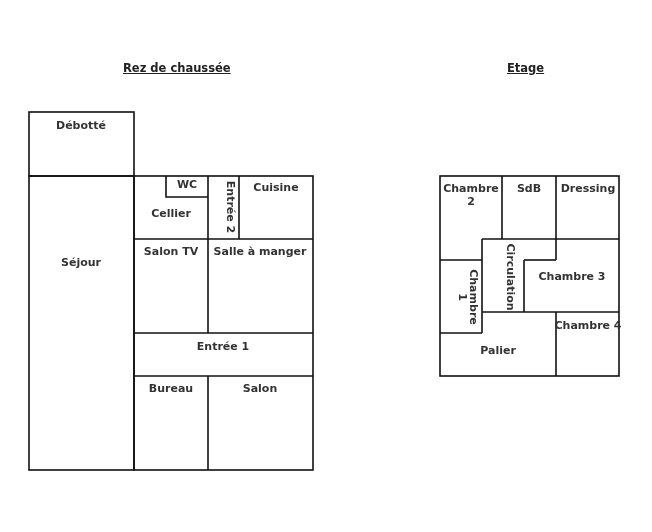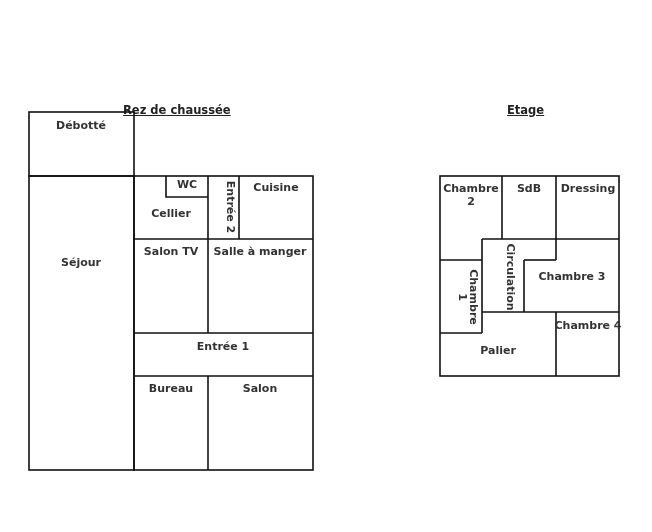--- a/index.html
+++ b/index.html
@@ -1,18 +1,18 @@
 <!DOCTYPE html>
 <html><head>
 <meta charset="utf-8">
 <style>
   html, body { margin:0; padding:0; background:#ffffff; }
   body { width:652px; height:532px; position:relative; overflow:hidden;
          font-family:"DejaVu Sans", sans-serif; color:#222; }
-  .title { position:absolute; font-size:11.5px; font-weight:bold; text-decoration:underline; white-space:nowrap;margin-top:42px; }
+  .title { position:absolute; font-size:11.5px; font-weight:bold; text-decoration:underline; white-space:nowrap; }
   svg { position:absolute; left:0; top:0; }
   .lbl { font-family:"DejaVu Sans", sans-serif; font-size:11px; font-weight:bold; fill:#333; }
   .wall { stroke:#111; stroke-width:1.6; fill:none; }
 </style>
 </head>
 <body>
 
 <div class="title" style="left:123px; top:61px;">Rez de chaussée</div>
 <div class="title" style="left:507px; top:61px;">Etage</div>
 

